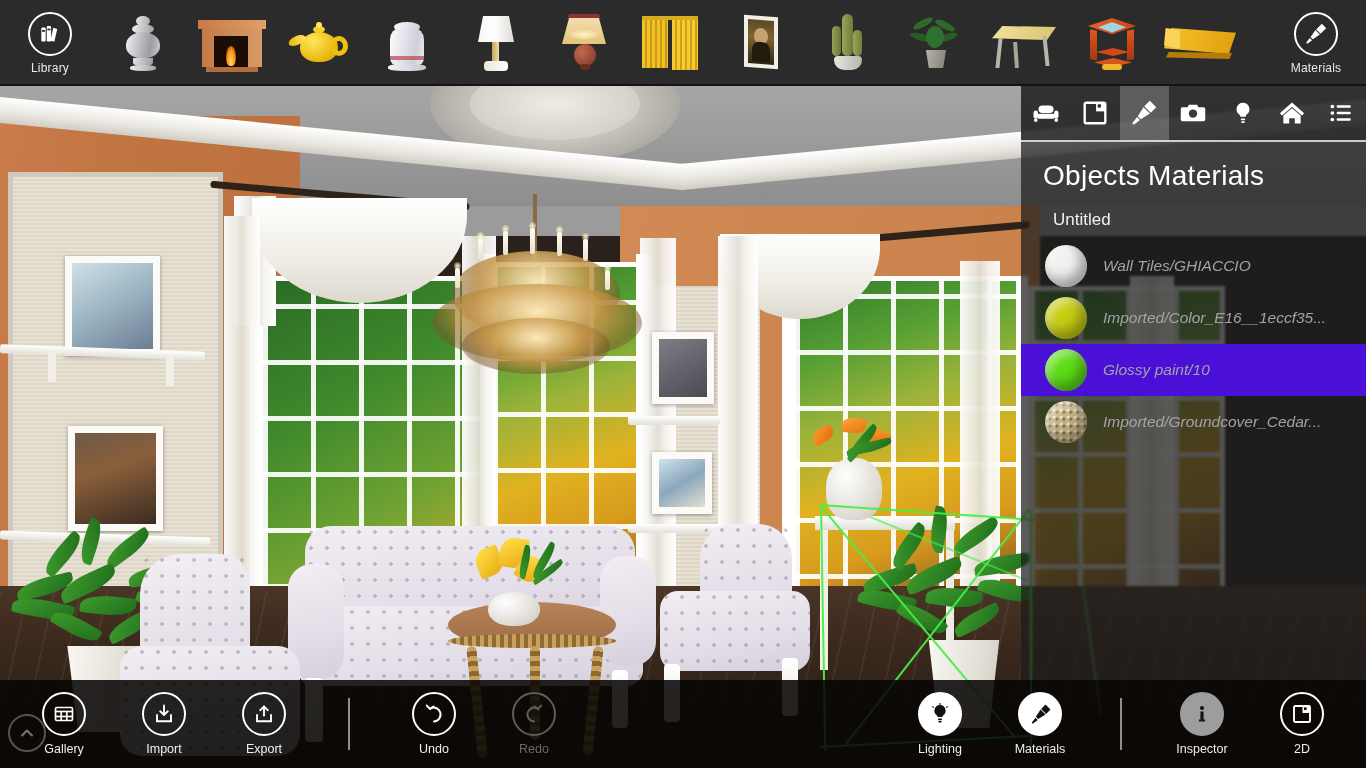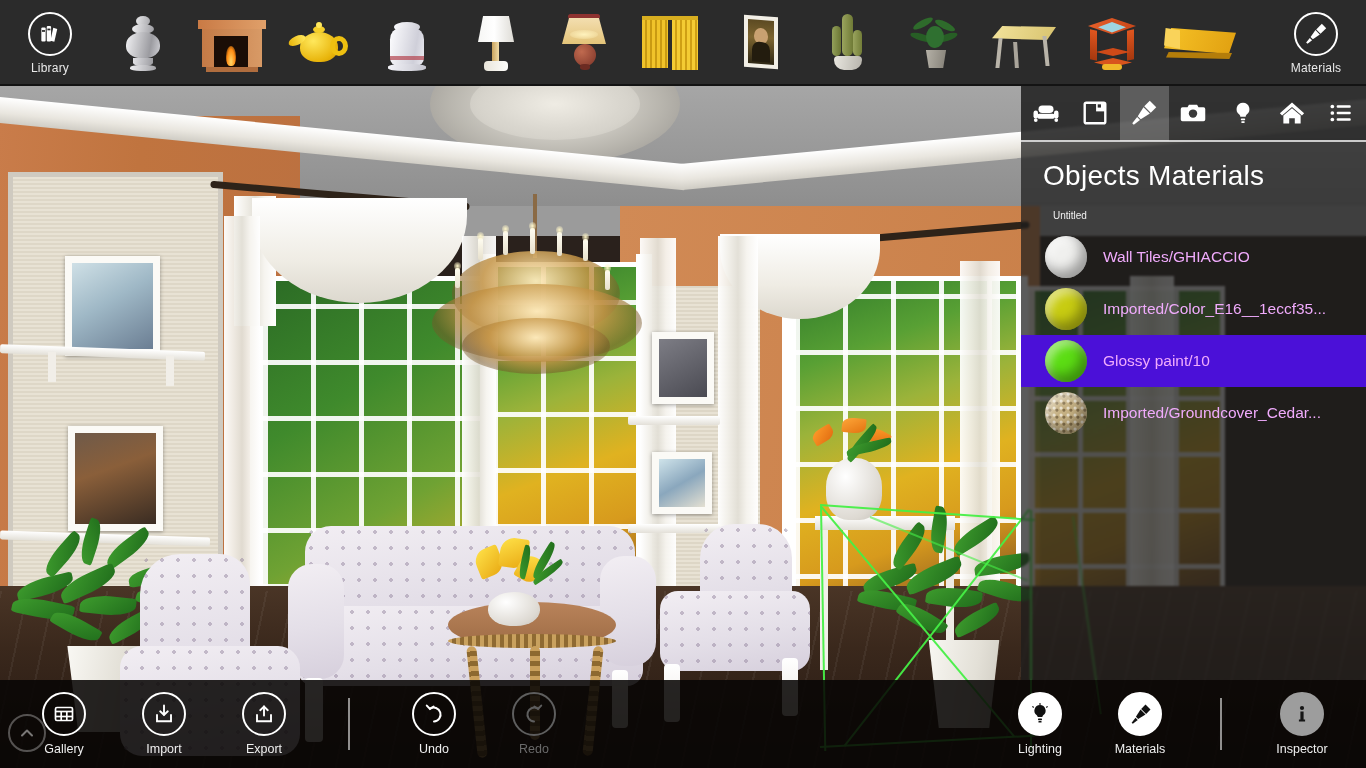--- a/index.html
+++ b/index.html
@@ -161,30 +161,30 @@
     position:relative; height:56px; display:flex; align-items:center;
     background:rgba(34,34,34,.55);
     border-bottom:2px solid rgba(255,255,255,.75);
   }
   .ptab{ flex:1 1 0; height:56px; display:flex; align-items:center; justify-content:center; cursor:pointer;}
   .ptab.active{ background:rgba(255,255,255,.22); }
   .ptab svg{ display:block; }
   #panel-title{
     color:#fff; font-size:28px; font-weight:300; padding:18px 0 10px 22px; letter-spacing:.3px;
   }
-  #panel-subtitle{ color:#f0f0f0; font-size:10px; padding:8px 0 10px 32px; }
+  #panel-subtitle{ color:#f0f0f0; font-size:17px; padding:8px 0 10px 32px; }
   .mat-row{
     height:52px; display:flex; align-items:center; padding-left:24px; cursor:pointer;
   }
   .mat-row.selected{ background:#4b10d8; }
   .swatch{
     width:42px; height:42px; border-radius:50%; flex:0 0 auto; margin-right:16px;
     box-shadow:inset -6px -7px 12px rgba(0,0,0,.35), inset 5px 6px 9px rgba(255,255,255,.45);
   }
-  .mat-name{ color:#f0abfc; font-size:15.5px; white-space:nowrap; overflow:hidden; }
+  .mat-name{ color:#a3a3a3; font-size:15.5px; white-space:nowrap; overflow:hidden;font-style:italic; }
 
   
   #bottom-bar{
     position:absolute; left:0; bottom:0; width:1366px; height:88px; z-index:35;
     background:rgba(8,6,5,.88); display:flex; align-items:center;
   }
   .bb-spacer{ flex:1 1 auto; }
   .bb-item{
     width:100px; height:88px; display:flex; flex-direction:column; align-items:center;
     justify-content:center; cursor:pointer; flex:0 0 auto;
@@ -701,15 +701,25 @@
   <div class="bb-item">
     <div class="bb-circle gray">
       <svg width="24" height="24" viewBox="0 0 24 24" fill="#151515">
         <circle cx="12" cy="6" r="2.1"></circle>
         <path d="M10.4 9.4h3.2v8.1h1.5v2.1H8.9v-2.1h1.5z"></path>
       </svg>
     </div>
     <div class="bb-label">Inspector</div>
   </div>
 
+  <div class="bb-item">
+    <div class="bb-circle">
+      <svg width="24" height="24" viewBox="0 0 24 24">
+        <rect x="4" y="4" width="16" height="16" rx="1.3" fill="none" stroke="#fff" stroke-width="1.9"></rect>
+        <rect x="12.5" y="4" width="7.5" height="7" fill="#fff"></rect>
+        <rect x="14" y="5.4" width="2.6" height="2.6" fill="#0a0a0a"></rect>
+      </svg>
+    </div>
+    <div class="bb-label">2D</div>
+  </div>
 
   <div style="width:14px"></div>
 </div>
 
 </body></html>

